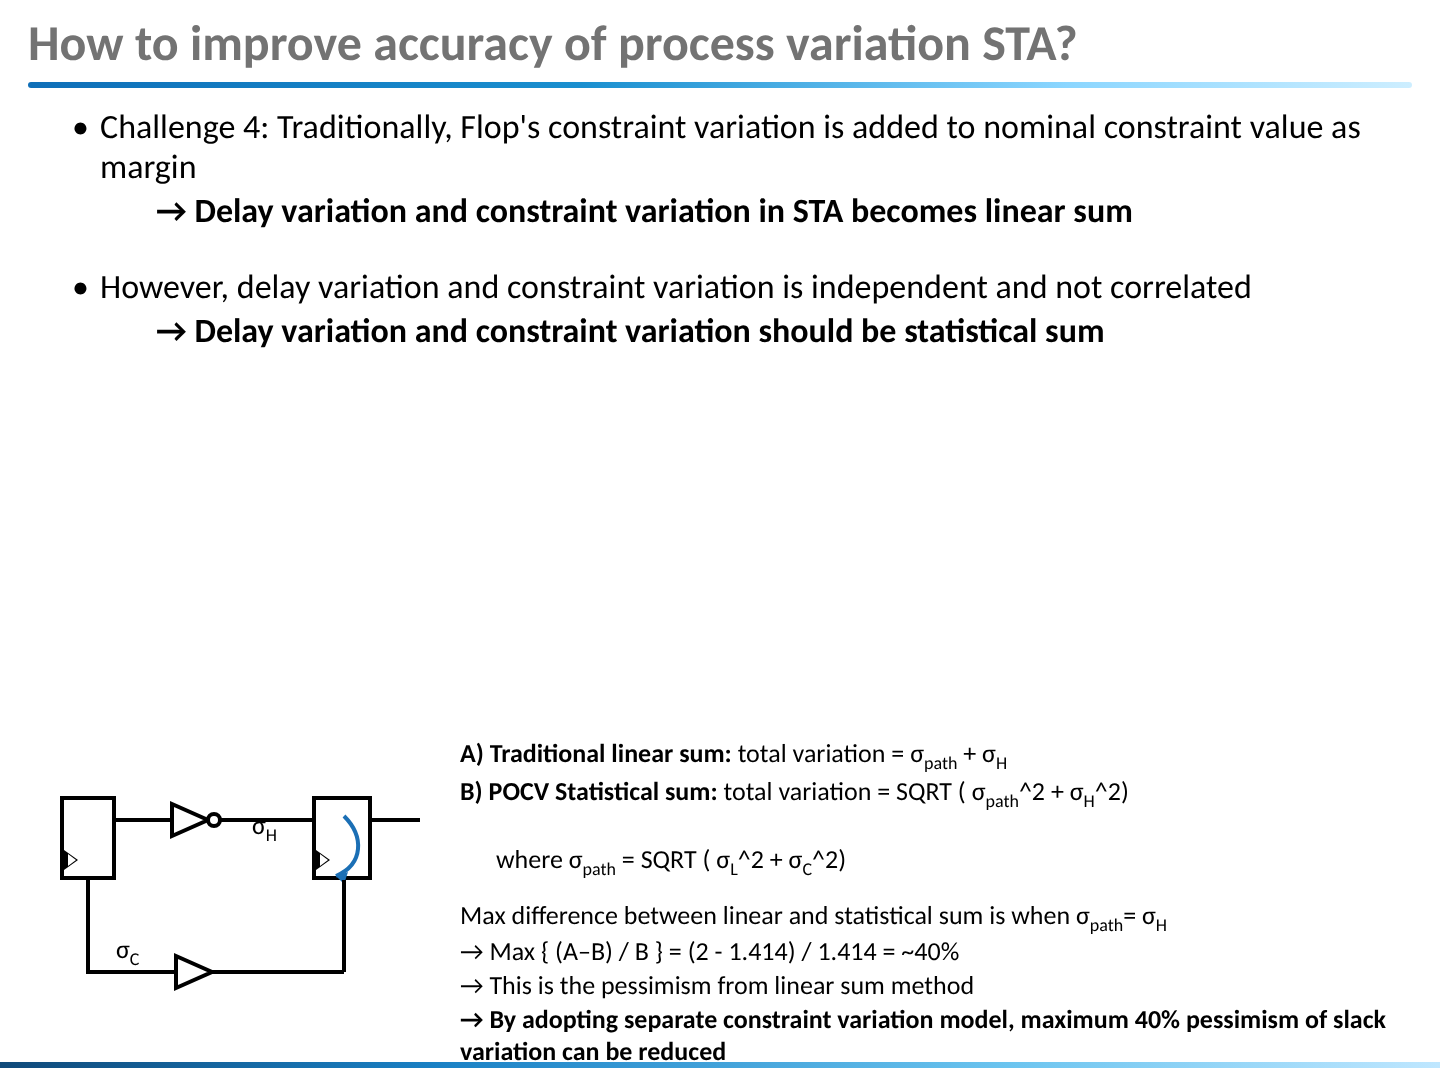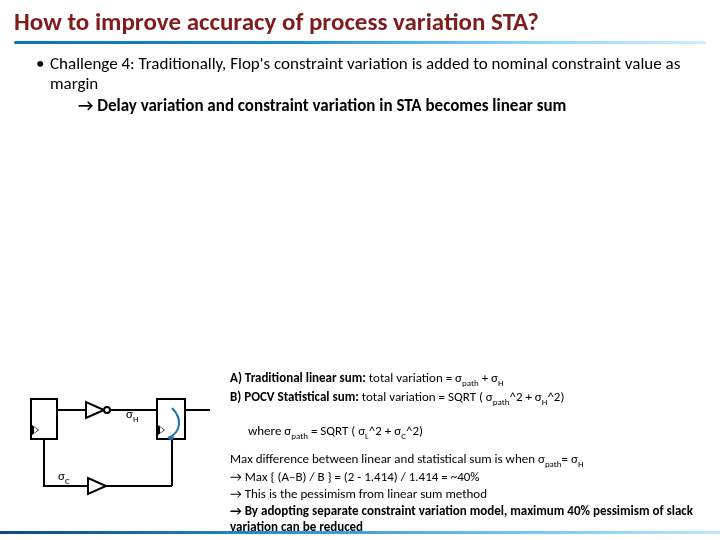--- a/index.html
+++ b/index.html
@@ -1,19 +1,19 @@
 <!DOCTYPE html>
 <html><head>
 <meta charset="utf-8">
 <style>
   * { box-sizing: border-box; margin: 0; padding: 0; }
   html, body { width: 720px; height: 540px; overflow: hidden; font-family: Calibri, "Segoe UI", Arial, sans-serif; background: #fff; }
   .slide { width: 720px; height: 540px; position: relative; color: #000; }
   .titlebar { position: relative; padding: 6px 14px 2px 14px; }
-  .title { font-size: 25px; font-weight: 700; color: #7f1d1d; letter-spacing: 0px; }
+  .title { font-size: 25px; font-weight: 700; color: #737373; letter-spacing: 0px; }
   .underline { height: 3px; width: 692px; margin: 2px 0 0 14px;
     background: linear-gradient(to right, #0f6fb8 0%, #1a8fcf 40%, #8bd6ff 75%, #cdeeff 100%);
     border-radius: 2px; }
   .body { padding: 10px 22px 0 36px; font-size: 17px; line-height: 1.18; }
   ul.pts { list-style: none; }
   ul.pts > li { position: relative; padding-left: 14px; margin-bottom: 18px; }
   ul.pts > li::before { content: "•"; position: absolute; left: 0; top: 0; }
   .sub { padding-left: 28px; display: block; margin-top: 2px; }
   .arrow { font-weight: 700; }
   .bold { font-weight: 700; }
@@ -40,20 +40,24 @@
   <div class="titlebar">
     <div class="title">How to improve accuracy of process variation STA?</div>
   </div>
   <div class="underline"></div>
 
   <div class="body">
     <ul class="pts">
       <li>
         <span>Challenge 4: Traditionally,  Flop's constraint variation is added to nominal constraint value as margin</span>
         <span class="sub"><span class="arrow">→ </span><span class="bold">Delay variation and constraint variation in STA becomes linear sum</span></span>
+      </li>
+      <li>
+        <span>However, delay variation and constraint variation is independent and not correlated</span>
+        <span class="sub"><span class="arrow">→ </span><span class="bold">Delay variation and constraint variation should be statistical sum</span></span>
       </li>
     </ul>
   </div>
 
   <div class="bottom">
     <div class="diagram">
 
       <div class="diag-label" style="left:6px; top:20px;">
         <span>σ</span><span class="sub-s">L</span>
       </div>

